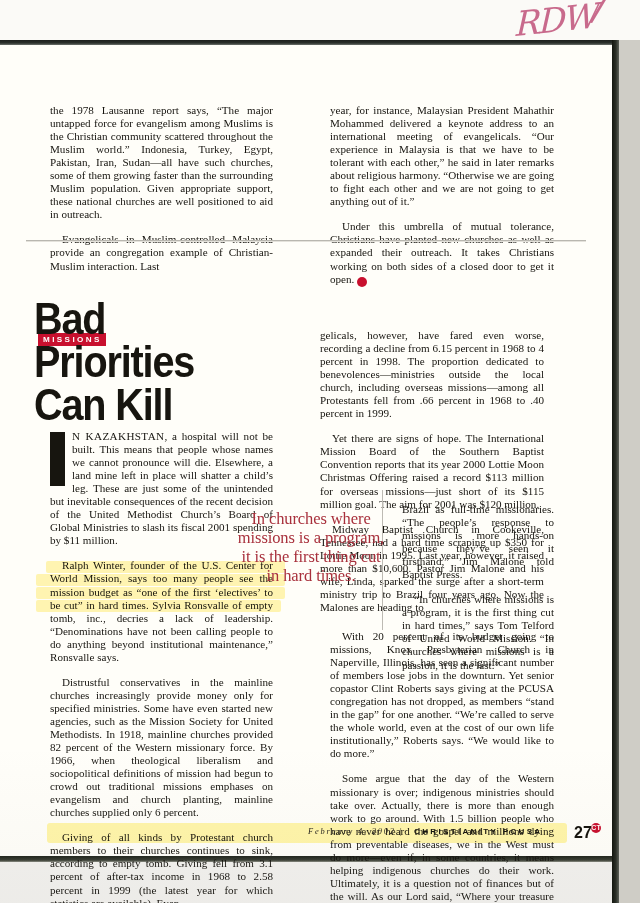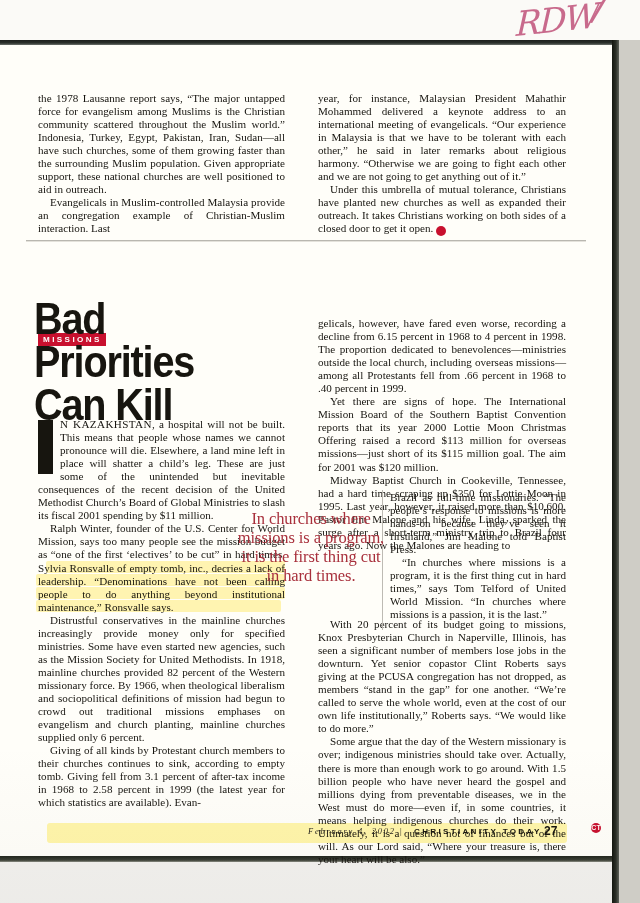--- a/index.html
+++ b/index.html
@@ -86,21 +86,21 @@
   .col {
     position: absolute;
     font-family: "Liberation Serif", serif;
     font-size: 11.1px;
     line-height: 13.05px;
     color: #16140f;
     text-align: justify;
     text-justify: inter-word;
     hyphens: manual;
   }
-  .col p { margin: 0; }
+  .col p { margin: 12px; }
   .col p + p { text-indent: 12px; }
 
   
   .top-left  { left: 38px;  top: 47px;  width: 247px; }
   .top-right { left: 318px; top: 47px;  width: 248px; }
 
   .rule-main {
     position: absolute;
     left: 26px; top: 195px;
     width: 560px; height: 1px;
@@ -135,21 +135,21 @@
     font-size: 45px;
     line-height: 43px;
     letter-spacing: -1.3px;
     color: #17150f;
     transform: scaleX(0.88);
     transform-origin: left top;
   }
 
   
   .feat-left  { left: 38px;  top: 373px;  width: 247px; }
-  .feat-right { left: 318px; top: 272px;  width: 248px; }
+  .feat-right { left: 308px; top: 272px;  width: 248px; }
 
   
   .dropcap-wrap { position: relative; }
   .dropcap {
     float: left;
     width: 15px; height: 54px;
     background: #17150f;
     margin: 2px 7px 0 0;
     shape-outside: inset(0);
   }
@@ -237,24 +237,24 @@
     position: absolute;
     left: 414px; top: 7px;
     font-family: "Liberation Sans", sans-serif;
     font-weight: bold;
     font-size: 8.1px;
     letter-spacing: 2.3px;
     color: #17150f;
   }
   .footer-page {
     position: absolute;
-    left: 544px; top: 4px;
-    font-family: "Liberation Sans", sans-serif;
-    font-weight: bold;
-    font-size: 12px;
+    left: 574px; top: 4px;
+    font-family: "Liberation Sans", sans-serif;
+    font-weight: bold;
+    font-size: 16px;
     color: #17150f;
   }
 
   
   .scan-noise {
     position: absolute;
     left: 0; top: 700px; width: 612px; height: 160px;
     background: linear-gradient(180deg, rgba(0,0,0,0) 0%, rgba(120,118,108,.045) 100%);
     pointer-events: none;
   }
@@ -327,18 +327,18 @@
 
     <div class="pq-rule"></div>
     <div class="pullquote">In churches where missions is a program, it is the first thing cut in hard times.</div>
 
     <div class="scan-noise"></div>
 
     <div class="footer">
       <div class="footer-hl"></div>
       <div class="footer-date">February 4, 2002</div>
       <div class="footer-sep">|</div>
-      <div class="footer-brand">CHRISTIANITY TODAY</div>
+      <div class="footer-brand">CHRISTIANITY PCUSA</div>
       <div class="footer-page">27</div>
     </div>
 
   </div>
 </div>
 
 </body></html>

